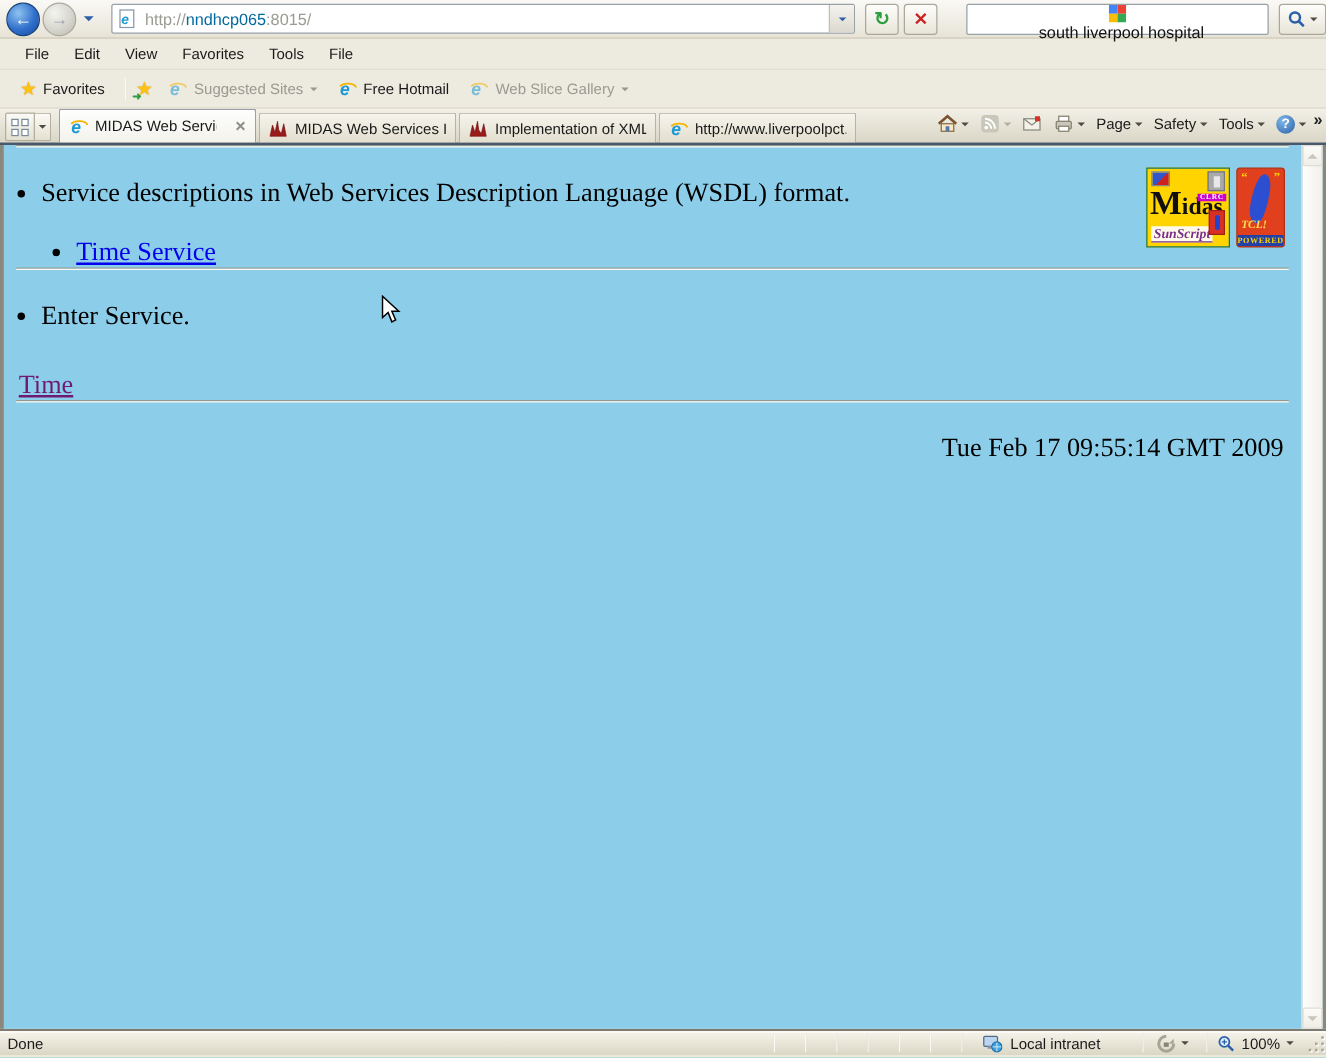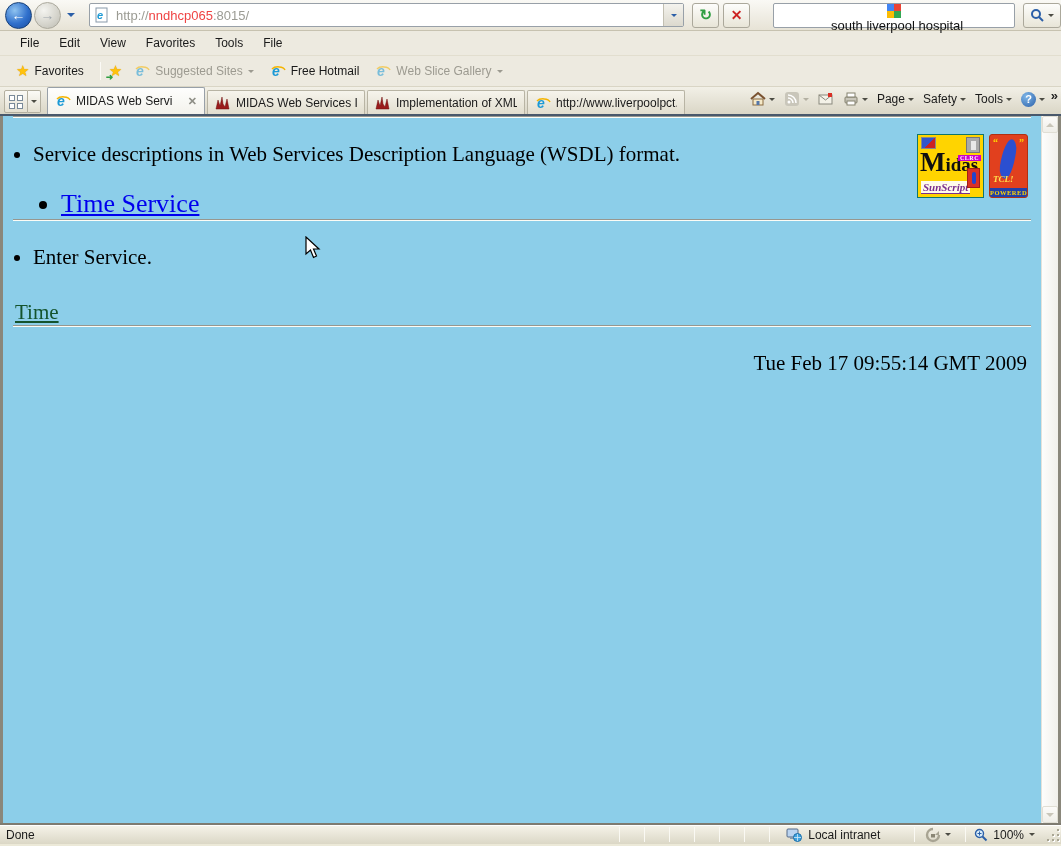--- a/index.html
+++ b/index.html
@@ -16,21 +16,21 @@
   .nav-row{height:31px;display:flex;align-items:center;background:linear-gradient(#FAF9F5,#E7E3D6);border-bottom:1px solid #C7C2B0;padding-left:5px;}
   .nav-circle{width:27px;height:27px;border-radius:50%;display:flex;align-items:center;justify-content:center;font-weight:bold;font-size:14px;flex:none;}
   .back{background:radial-gradient(circle at 35% 30%,#8FC3F0,#3070CC 55%,#174A9E);border:1px solid #174078;color:#fff;}
   .fwd{background:radial-gradient(circle at 35% 30%,#F4F4F0,#D4D3CB 60%,#BBBAB0);border:1px solid #ABA99D;color:#9FA6AD;margin-left:2px;}
   .caret{width:0;height:0;border-left:4px solid transparent;border-right:4px solid transparent;border-top:4px solid #4C4C44;display:inline-block;}
   .caret.blue{border-top-color:#2B5FA8;}
   .caret.sm{border-left-width:3px;border-right-width:3px;border-top-width:3px;}
   .nav-caret{margin:0 6px 0 6px;}
   .address-box{display:flex;align-items:center;width:606px;height:24px;background:#fff;border:1px solid #98A0A8;border-radius:2px;margin-left:8px;padding-left:4px;position:relative;}
   .addr-text{font-size:13px;color:#9B9B93;margin-left:6px;flex:1;white-space:nowrap;}
-  .addr-text b{color:#ef4444;font-weight:normal;}
+  .addr-text b{color:#0369a1;font-weight:normal;}
   .addr-drop{width:20px;height:22px;background:linear-gradient(#F4F3EE,#DCD9CE);border-left:1px solid #C2BFB2;display:flex;align-items:center;justify-content:center;flex:none;}
   .chrome-btn{height:25px;border:1px solid #ABA89B;border-radius:3px;background:linear-gradient(#FDFDFB,#E8E5D8);display:flex;align-items:center;justify-content:center;flex:none;}
   .refresh-btn{width:27px;margin-left:8px;color:#2F9E41;font-weight:bold;font-size:15px;}
   .stop-btn{width:27px;margin-left:4px;color:#CC2222;font-weight:bold;font-size:14px;}
   .search-box{display:flex;align-items:center;width:246px;height:25px;background:#fff;border:1px solid #98A0A8;border-radius:2px;margin-left:23px;padding:0 4px;flex-direction:column;}
   .search-text{font-size:13px;color:#111;margin-left:6px;white-space:nowrap;}
   .search-btn{width:38px;margin-left:8px;gap:4px;}
   
   .menu-row{height:25px;display:flex;align-items:center;background:#EDEAE0;padding-left:10px;border-bottom:1px solid #E2DECF;}
   .menu-item{padding:3px 10px;color:#1a1a1a;}
@@ -66,23 +66,23 @@
   .sb-btn{height:17px;background:linear-gradient(#FCFBF9,#EFEEE8);border:1px solid #E0DED4;border-radius:2px;display:flex;align-items:center;justify-content:center;}
   .sb-chev{width:0;height:0;border-left:4px solid transparent;border-right:4px solid transparent;}
   .sb-chev.up{border-bottom:4px solid #C9C6BA;}
   .sb-chev.down{border-top:4px solid #C9C6BA;}
   .page-title{font-size:30px;font-weight:bold;margin:36px 0 0 12px;letter-spacing:0.5px;}
   hr.rule{border:0;border-top:1px solid #97978F;border-bottom:1px solid #FCFCF6;margin:0 10px;}
   .hr1{margin-top:36px;}
   .hr2{margin-top:30px;}
   .hr3{margin-top:31px;}
   ul.lvl1{margin:24px 0 0 0;padding-left:30px;font-size:21px;list-style:disc;}
-  ul.lvl2{margin:22px 16px 0 0;padding-left:28px;font-size:26px;list-style:disc;}
+  ul.lvl2{margin:22px 16px 0 0;padding-left:28px;font-size:21px;list-style:disc;}
   a.fresh{color:#0000EE;text-decoration:underline;}
-  a.visited{color:#14532d;}
+  a.visited{color:#701a75;}
   .time-line{margin:30px 0 0 12px;font-size:21px;}
   .timestamp{margin:24px 14px 0 0;text-align:right;font-size:21px;}
   
   .logos{position:absolute;top:18px;right:13px;display:flex;gap:5px;}
   .midas-logo{width:67px;height:64px;background:#FFD400;border:1px solid #0f766e;position:relative;overflow:hidden;}
   .midas-word{position:absolute;left:2px;top:12px;font-family:"Liberation Serif",serif;font-weight:bold;color:#101010;font-size:19px;}
   .midas-word::first-letter{font-size:27px;}
   .m-tl{position:absolute;left:3px;top:2px;width:15px;height:12px;background:linear-gradient(135deg,#3355CC 55%,#CC2222 55%);border:1px solid #888;}
   .m-hand{position:absolute;right:3px;top:2px;width:14px;height:16px;background:#A9A9A9;border:1px solid #777;}
   .m-hand::after{content:"";position:absolute;left:4px;top:3px;width:5px;height:9px;background:#E8E8E8;}

